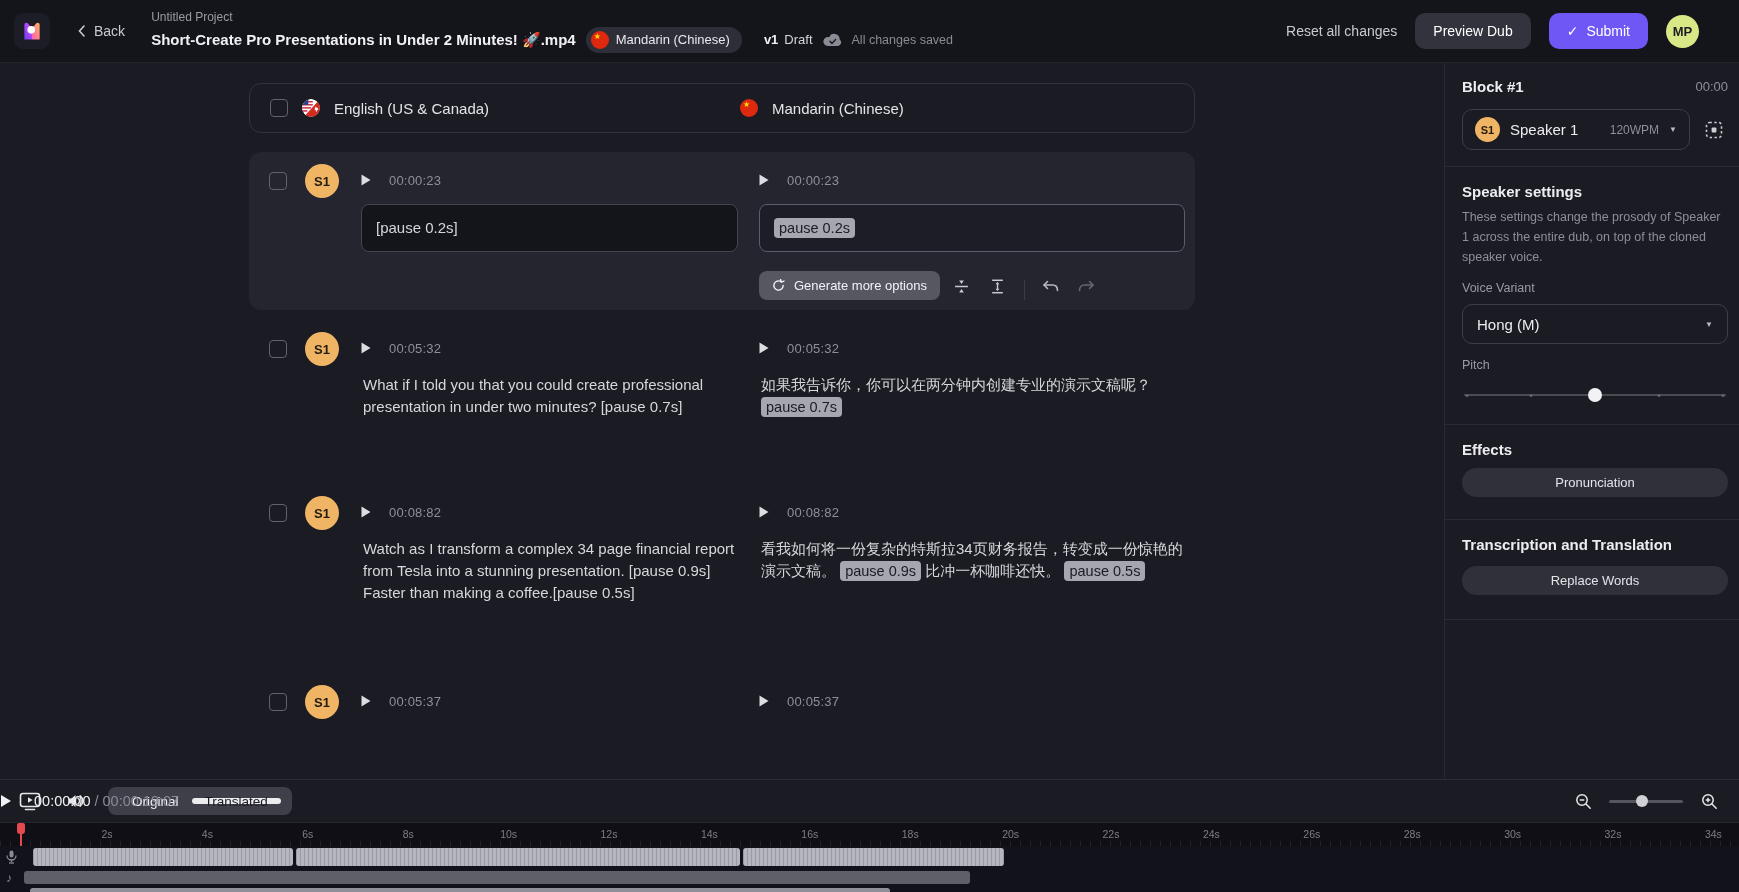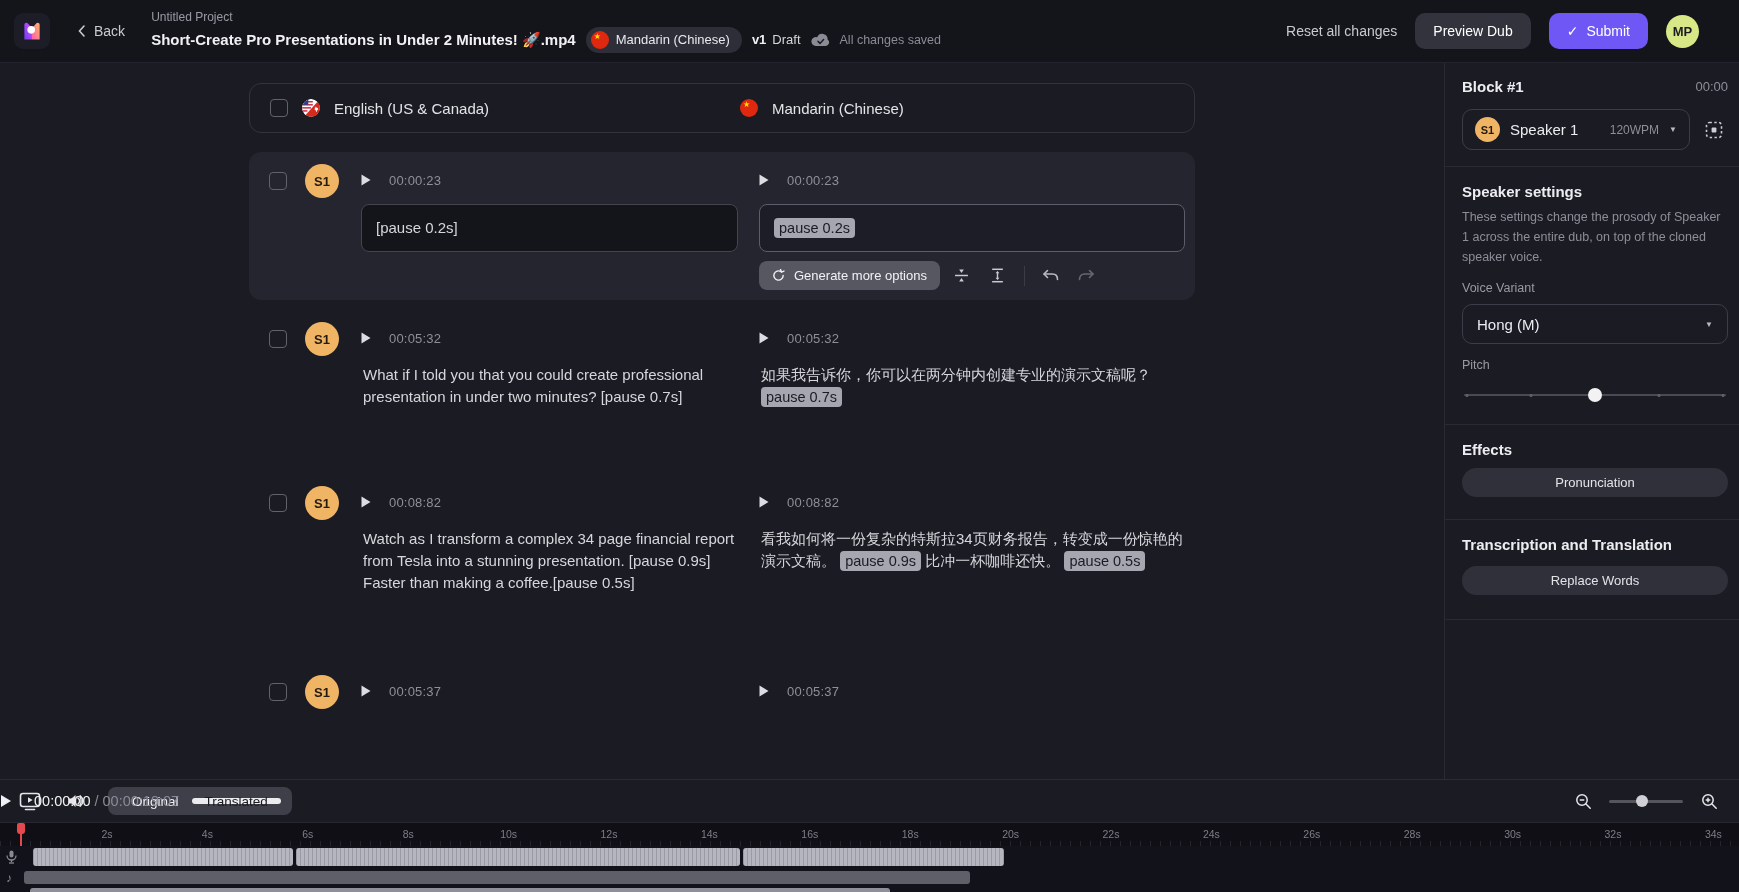--- a/index.html
+++ b/index.html
@@ -12,21 +12,21 @@
   .logo { width:36px; height:36px; border-radius:9px; background:#1d1d27; display:flex; align-items:center; justify-content:center; margin-right:28px; }
   .back { display:flex; align-items:center; gap:9px; color:#c9c9d2; font-size:14px; cursor:pointer; margin-right:26px; }
   .title-col { display:flex; flex-direction:column; gap:3px; }
   .project-name { font-size:12px; color:#9a9aa5; }
   .title-row { display:flex; align-items:center; gap:10px; }
   .file-title { font-size:15px; font-weight:700; color:#f1f1f5; white-space:nowrap; }
   .lang-badge { display:flex; align-items:center; gap:7px; background:#2e2e39; border-radius:999px; padding:4px 12px 4px 5px; font-size:13px; color:#e8e8ee; }
   .flag { width:18px; height:18px; border-radius:50%; flex:0 0 auto; }
   .flag-cn { background:var(--flag-red); position:relative; }
   .flag-cn::after { content:"★"; position:absolute; left:3px; top:1px; font-size:8px; color:#ffde00; }
-  .version-row { display:flex; align-items:center; gap:6px; font-size:13px; }
+  .version-row { display:flex; align-items:center; gap:6px; font-size:13px;margin-left:12px; }
   .version { font-weight:700; color:#f1f1f5; }
   .version-status { color:#d5d5dc; }
   .save-status { color:#8b8b96; font-size:12.5px; }
   .topbar-spacer { flex:1; }
   .topbar-right { display:flex; align-items:center; gap:18px; }
   .reset-link { color:#c9c9d2; font-size:14px; cursor:pointer; }
   .btn { border:none; border-radius:10px; height:36px; padding:0 18px; font-size:14px; color:#fff; cursor:pointer; display:flex; align-items:center; gap:8px; font-family:inherit; }
   .btn-dark { background:#33333e; }
   .btn-primary { background:var(--accent); }
   .avatar-user { width:33px; height:33px; border-radius:50%; background:var(--user-avatar); color:#1c1c24; font-size:13px; font-weight:700; display:flex; align-items:center; justify-content:center; }
@@ -52,21 +52,21 @@
   .col.src-col { width:377px; margin-right:21px; }
   .col.tgt-col { flex:1; }
   .meta { height:32px; display:flex; align-items:center; gap:16px; }
   .play-btn { width:12px; height:14px; cursor:pointer; display:flex; align-items:center; }
   .play-btn svg { display:block; }
   .time { font-size:13px; color:#8f8f99; letter-spacing:.2px; }
   .body { margin-top:10px; font-size:15px; line-height:22px; color:#d6d6dc; padding-left:2px; }
   .body.field { border:1px solid #45454f; background:#14141b; border-radius:8px; height:48px; display:flex; align-items:center; padding:0 14px; margin-top:8px; }
   .tgt-col .body.field { background:#1d1d27; border-color:#5c5c6a; }
   .chip { display:inline-block; background:var(--chip); color:#1b1b23; border-radius:4px; padding:0 5px; line-height:20px; font-size:14.5px; cursor:pointer; }
-  .gen-toolbar { display:flex; align-items:center; gap:8px; margin-top:9px; height:29px; }
+  .gen-toolbar { display:flex; align-items:flex-end; gap:8px; margin-top:19px; height:29px; }
   .gen-btn { display:flex; align-items:center; gap:9px; background:#575761; color:#f2f2f6; border:none; border-radius:8px; height:29px; padding:0 13px; font-size:13px; cursor:pointer; font-family:inherit; }
   .icon-btn { width:28px; height:28px; display:flex; align-items:center; justify-content:center; cursor:pointer; border-radius:6px; }
   .tb-divider { width:1px; height:20px; background:#3c3c46; margin:0 4px; }
   .dim { opacity:.45; }
 
   
   .sidebar { width:294px; flex:0 0 294px; background:#1b1b23; display:flex; flex-direction:column; overflow:hidden; }
   .sb-pad { padding:0 11px 0 17px; }
   .sb-head { display:flex; align-items:center; justify-content:space-between; margin-top:15px; }
   .sb-title { font-size:15px; font-weight:700; color:#ececf1; }

